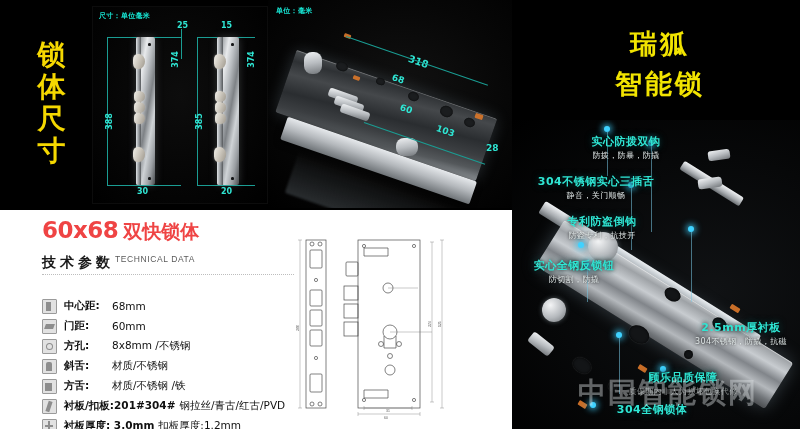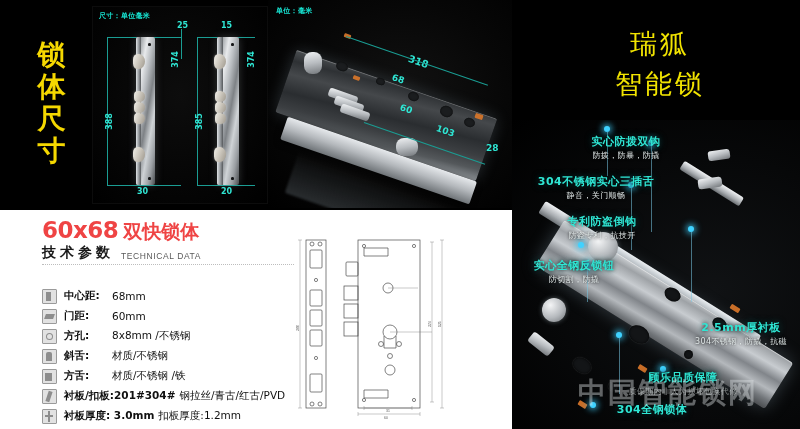--- a/index.html
+++ b/index.html
@@ -62,32 +62,32 @@
   .pers-refl{position:absolute;left:24px;top:150px;width:196px;height:44px;
      transform:rotate(19deg) scaleY(-1);transform-origin:left center;border-radius:2px;
      background:linear-gradient(180deg,rgba(150,165,175,.26),rgba(0,0,0,0));
      filter:blur(1.2px);}
   .pers-hook{position:absolute;border-radius:3px;
      background:linear-gradient(170deg,#f0f2f4,#b9bdc1 50%,#74787c);}
 
   
   .brand{position:absolute;left:520px;top:4px;width:280px;height:120px;
      display:flex;flex-direction:column;align-items:center;justify-content:center;gap:4px;}
-  .brand span{color:#f2e400;font-size:27px;font-weight:400;letter-spacing:3px;
+  .brand span{color:#f2e400;font-size:27px;font-weight:700;letter-spacing:3px;
      font-family:"DejaVu Sans","Liberation Sans",sans-serif;
      text-shadow:0 0 3px rgba(0,0,0,.95);}
 
   
   .spec{position:absolute;left:0;top:210px;width:512px;height:219px;background:#fff;}
   .spec-inner{position:absolute;left:42px;top:8px;width:460px;}
   .spec-title{font-size:21px;font-weight:700;color:#ef4444;line-height:1.05;
      font-family:"DejaVu Sans","Liberation Sans",sans-serif;white-space:nowrap;}
   .spec-title .sz{font-size:23px;letter-spacing:-.5px;}
   .spec-title .nm{font-size:19px;font-weight:600;margin-left:5px;}
-  .spec-sub{display:flex;align-items:flex-end;gap:7px;margin-top:2px;
+  .spec-sub{display:flex;align-items:flex-start;gap:1px;margin-top:12px;
      border-bottom:1px dotted #bdbdbd;padding-bottom:2px;width:252px;}
   .spec-sub .cn{font-size:14px;font-weight:700;color:#1a1a1a;letter-spacing:4px;
      font-family:"DejaVu Sans","Liberation Sans",sans-serif;}
   .spec-sub .en{font-size:8.5px;color:#5a5a5a;letter-spacing:.6px;padding-bottom:1px;}
 
   .rows{margin-top:21px;}
   .row{display:flex;align-items:center;height:20px;}
   .ricon{width:13px;height:13px;flex:none;border:1px solid #9a9a9a;background:#e2e2e2;
      border-radius:1px;margin-right:7px;position:relative;overflow:hidden;}
   .ricon i{position:absolute;display:block;background:#8d8d8d;}

